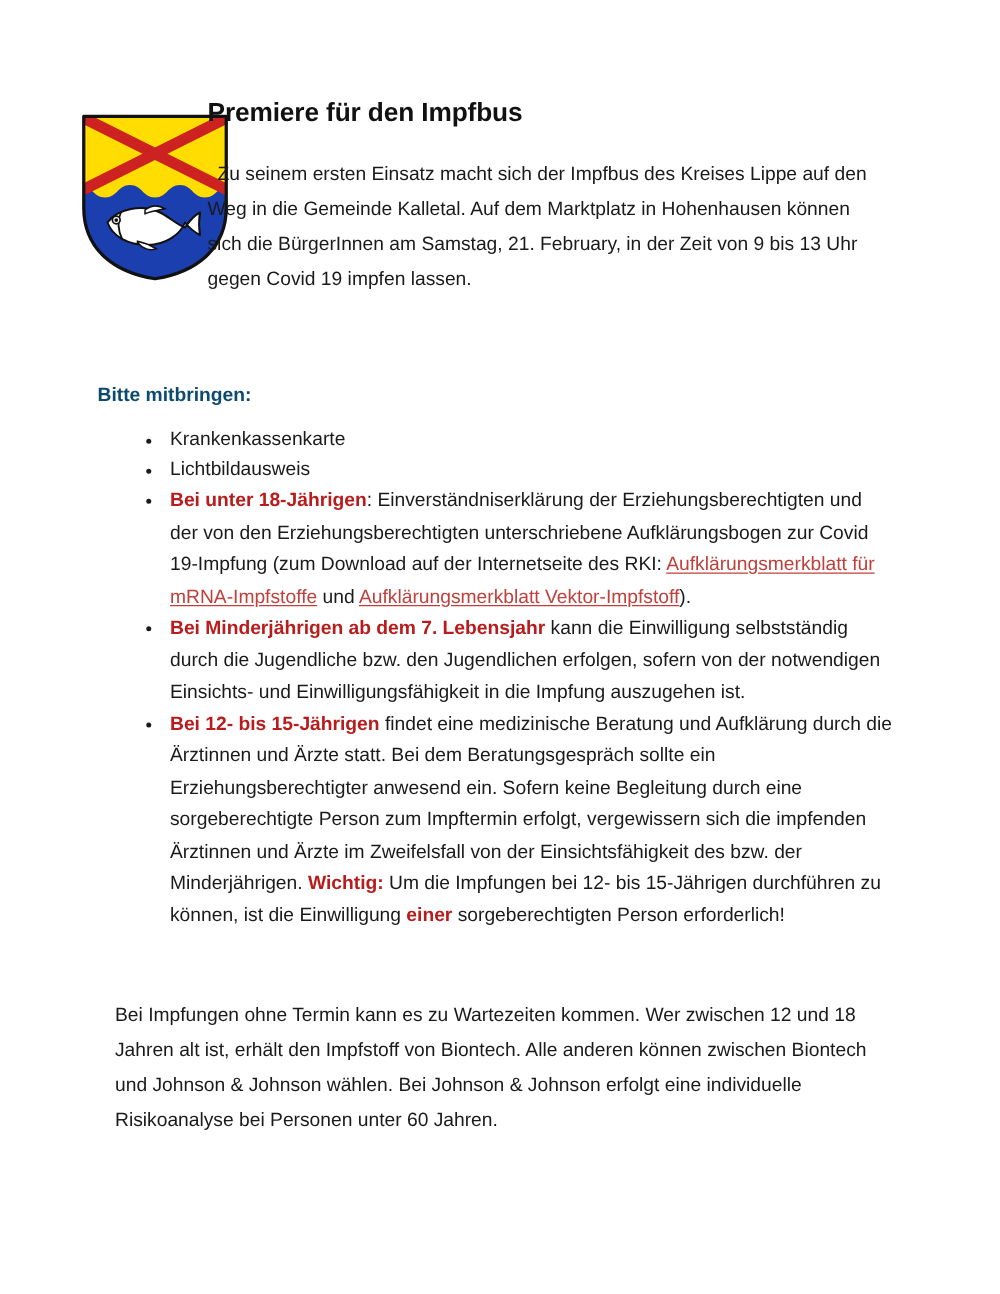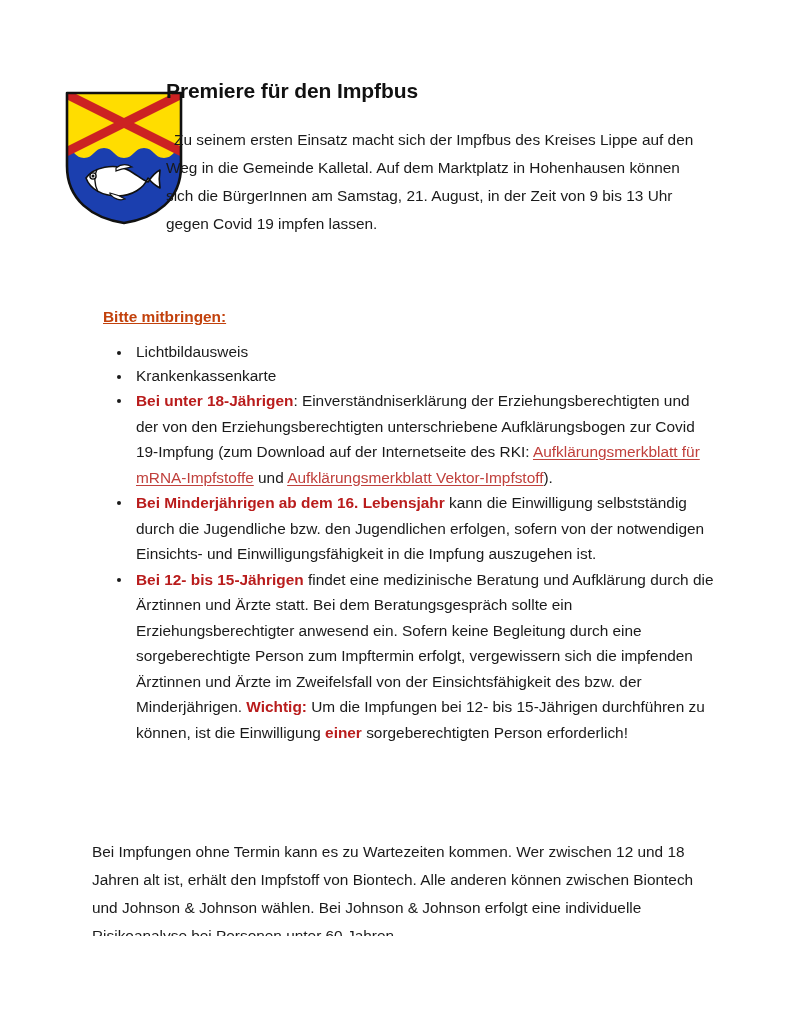--- a/index.html
+++ b/index.html
@@ -67,27 +67,26 @@
     font-size: 15.4px;
     line-height: 28px;
     margin: 0;
     text-indent: 8px;
     color: #1a1a1a;
   }
 
   
   .bring-heading {
     position: absolute;
-    left: 103px;
+    left: 78px;
     top: 305px;
     font-size: 15.4px;
     font-weight: bold;
     line-height: 24px;
-    color: #c2410c;
-    text-decoration: underline;
+    color: #0c4a6e;
   }
 
   
   .bullet-list {
     position: absolute;
     left: 96px;
     top: 340px;
     width: 620px;
     margin: 0;
     padding: 0;
@@ -120,21 +119,21 @@
     color: #c0403c;
     text-decoration: underline;
     text-decoration-color: #c0403c;
     text-underline-offset: 2px;
   }
 
   
   .closing-para {
     position: absolute;
     left: 92px;
-    top: 838px;
+    top: 799px;
     width: 618px;
     margin: 0;
     font-size: 15.4px;
     line-height: 28px;
     color: #1a1a1a;
   }
 </style>
 </head>
 <body>
 
@@ -186,43 +185,43 @@
             <circle cx="13" cy="12" r="1.5" fill="#111111"></circle>
           </g>
         </g>
 
         <path d="M3 3 H117 V76 C117 110 92 128 60 133 C28 128 3 110 3 76 Z" fill="none" stroke="#111111" stroke-width="2.6" stroke-linejoin="round"></path>
       </svg>
     </div>
 
     <div class="header-text">
       <h1 class="doc-title">Premiere für den Impfbus</h1>
-      <p class="lead-para">Zu seinem ersten Einsatz macht sich der Impfbus des Kreises Lippe auf den Weg in die Gemeinde Kalletal. Auf dem Marktplatz in Hohenhausen können sich die BürgerInnen am Samstag, 21. August, in der Zeit von 9 bis 13 Uhr gegen Covid 19 impfen lassen.</p>
+      <p class="lead-para">Zu seinem ersten Einsatz macht sich der Impfbus des Kreises Lippe auf den Weg in die Gemeinde Kalletal. Auf dem Marktplatz in Hohenhausen können sich die BürgerInnen am Samstag, 21. February, in der Zeit von 9 bis 13 Uhr gegen Covid 19 impfen lassen.</p>
     </div>
   </div>
 
   <div class="bring-heading">Bitte mitbringen:</div>
 
   <ul class="bullet-list">
 
     <li class="bullet-item tight">
+      <span>Krankenkassenkarte</span>
+    </li>
+
+    <li class="bullet-item tight">
       <span>Lichtbildausweis</span>
-    </li>
-
-    <li class="bullet-item tight">
-      <span>Krankenkassenkarte</span>
     </li>
 
 
     <li class="bullet-item">
       <strong class="b">Bei unter 18-Jährigen</strong><span>: Einverständniserklärung der Erziehungsberechtigten und der von den Erziehungsberechtigten unterschriebene Aufklärungsbogen zur Covid 19-Impfung (zum Download auf der Internetseite des RKI: </span><a href="#" class="doclink">Aufklärungsmerkblatt für mRNA-Impfstoffe</a><span> und </span><a href="#" class="doclink">Aufklärungsmerkblatt Vektor-Impfstoff</a><span>).</span>
     </li>
 
     <li class="bullet-item">
-      <strong class="b">Bei Minderjährigen ab dem 16. Lebensjahr</strong><span> kann die Einwilligung selbstständig durch die Jugendliche bzw. den Jugendlichen erfolgen, sofern von der notwendigen Einsichts- und Einwilligungsfähigkeit in die Impfung auszugehen ist.</span>
+      <strong class="b">Bei Minderjährigen ab dem 7. Lebensjahr</strong><span> kann die Einwilligung selbstständig durch die Jugendliche bzw. den Jugendlichen erfolgen, sofern von der notwendigen Einsichts- und Einwilligungsfähigkeit in die Impfung auszugehen ist.</span>
     </li>
 
     <li class="bullet-item">
       <strong class="b">Bei 12- bis 15-Jährigen</strong><span> findet eine medizinische Beratung und Aufklärung durch die Ärztinnen und Ärzte statt. Bei dem Beratungsgespräch sollte ein Erziehungsberechtigter anwesend ein. Sofern keine Begleitung durch eine sorgeberechtigte Person zum Impftermin erfolgt, vergewissern sich die impfenden Ärztinnen und Ärzte im Zweifelsfall von der Einsichtsfähigkeit des bzw. der Minderjährigen. </span><strong class="b">Wichtig:</strong><span> Um die Impfungen bei 12- bis 15-Jährigen durchführen zu können, ist die Einwilligung </span><strong class="b">einer</strong><span> sorgeberechtigten Person erforderlich!</span>
     </li>
   </ul>
 
   <p class="closing-para">Bei Impfungen ohne Termin kann es zu Wartezeiten kommen. Wer zwischen 12 und 18 Jahren alt ist, erhält den Impfstoff von Biontech. Alle anderen können zwischen Biontech und Johnson &amp; Johnson wählen. Bei Johnson &amp; Johnson erfolgt eine individuelle Risikoanalyse bei Personen unter 60 Jahren.</p>
 
 </div>

